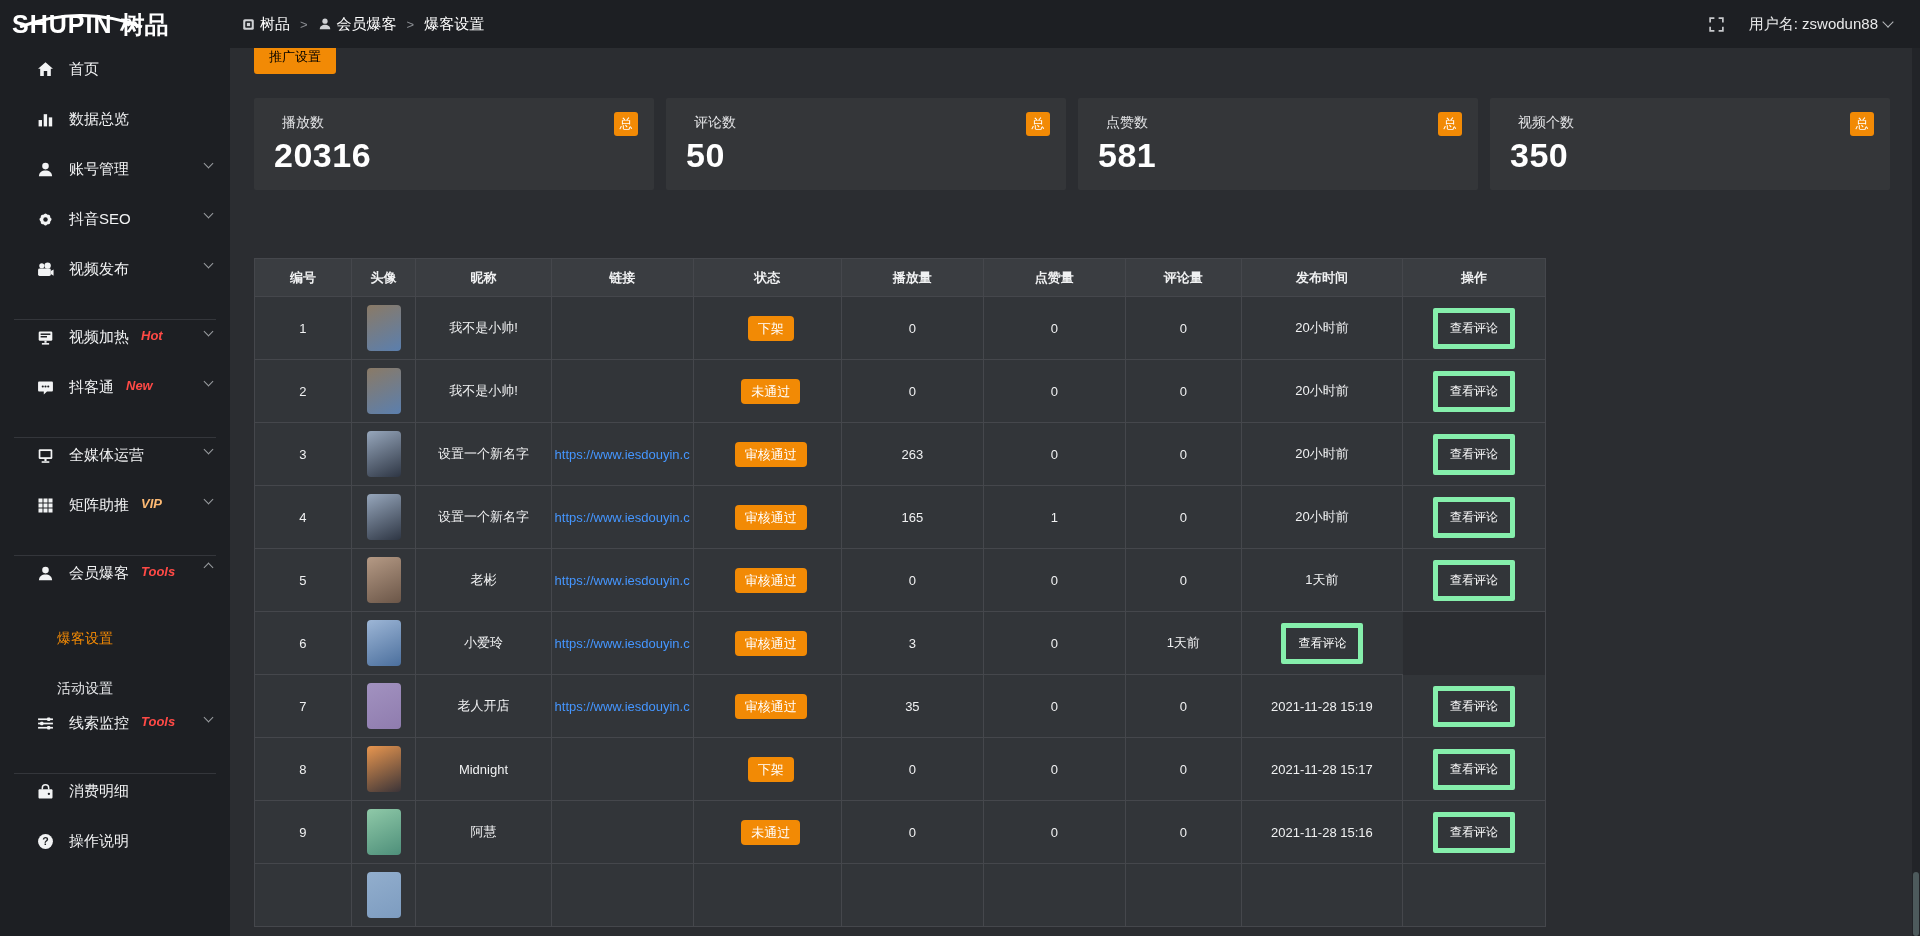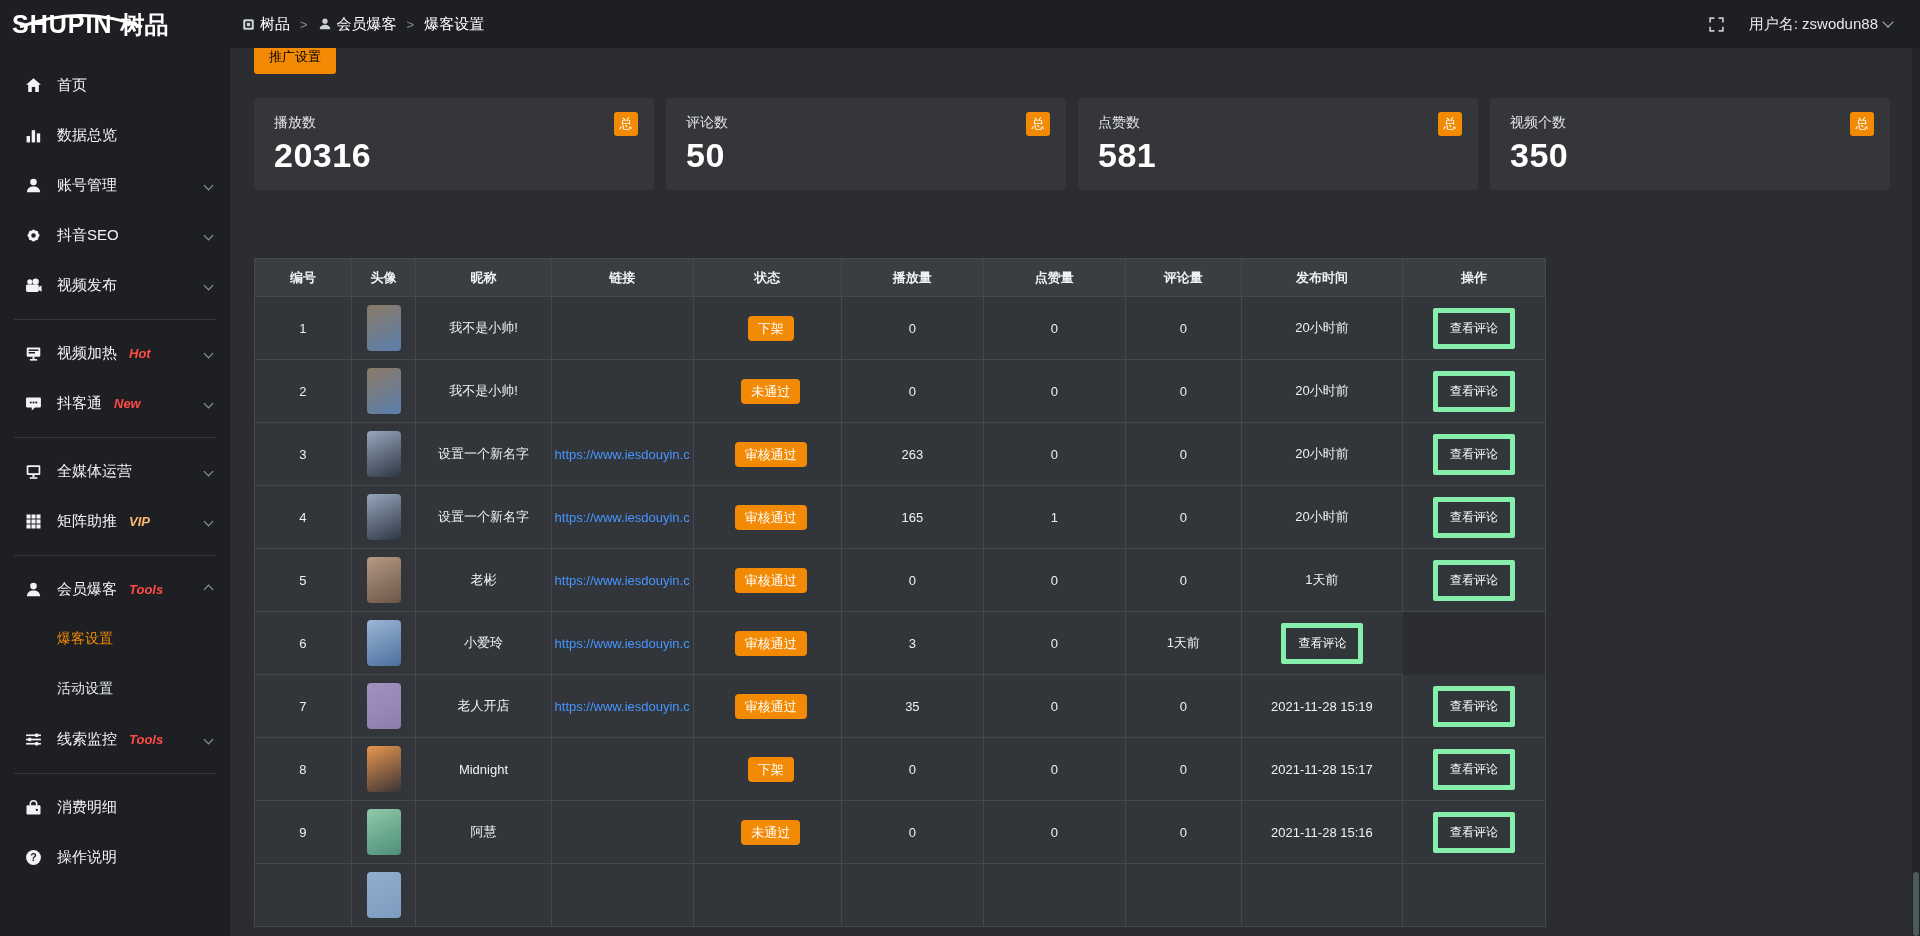--- a/index.html
+++ b/index.html
@@ -22,39 +22,39 @@
   .crumb-sep { color:#8a8d92; margin:0 10px; font-size:13px; }
   .topbar-right { margin-left:auto; display:flex; align-items:center; gap:24px; padding-right:28px; }
   .fullscreen-btn { display:flex; align-items:center; cursor:pointer; }
   .username { font-size:15px; color:#e8e9ea; display:flex; align-items:center; gap:6px; cursor:pointer; }
   .chev { display:inline-block; width:8px; height:8px; border-right:1.5px solid #b5b7ba; border-bottom:1.5px solid #b5b7ba; transform:rotate(45deg); margin-top:-4px; }
   
   .sidebar {
     position:fixed; top:48px; left:0; width:230px; height:888px;
     background:#1d1f23; padding-top:12px;
   }
-  .side-item { height:50px; display:flex; align-items:center; padding:0 18px 0 24px; cursor:pointer; font-size:15px; color:#f2f3f4; }
+  .side-item { height:50px; display:flex; align-items:flex-start; padding:0 18px 0 24px; cursor:pointer; font-size:15px; color:#f2f3f4;margin-left:12px; }
   .side-icon { width:18px; height:18px; margin-right:15px; display:flex; align-items:center; justify-content:center; flex:none; }
   .side-label { white-space:nowrap; }
   .side-badge { font-size:13px; font-weight:bold; font-style:italic; margin-left:12px; }
   .side-chev { margin-left:auto; width:7px; height:7px; border-right:1.6px solid #9a9da1; border-bottom:1.6px solid #9a9da1; }
   .side-chev.down { transform:rotate(45deg); }
   .side-chev.up { transform:rotate(-135deg); }
   .side-divider { height:1px; background:#34363b; margin:9px 14px 8px 14px; }
   .submenu-item { height:50px; display:flex; align-items:center; padding-left:57px; font-size:14px; color:#e6e7e9; cursor:pointer; }
   .submenu-item.active { color:#f28a05; }
   
   .main { margin-left:230px; padding:40px 30px 0 24px; height:936px; }
   .promo-btn {
     display:inline-block; background:#f28a05; color:#000000; border:none; cursor:pointer;
     font-size:13px; padding:8px 15px; border-radius:3px; font-family:Liberation Mono, monospace;
   }
   .cards { display:flex; gap:12px; margin-top:24px; }
   .card { flex:1; background:#343639; height:92px; padding:16px 20px; position:relative; border-radius:2px; }
-  .card-label { font-size:14px; color:#e3e4e6; }
+  .card-label { font-size:14px; color:#e3e4e6;margin-left:8px; }
   .card-value { font-size:34px; font-weight:600; color:#fff; margin-top:4px; letter-spacing:0.5px; }
   .card-tag {
     position:absolute; top:14px; right:16px; background:#f28a05; color:#fff;
     width:24px; height:24px; line-height:24px; text-align:center; font-size:13px; border-radius:3px;
   }
   
   .table { width:1292px; margin-top:68px; border:1px solid #45474c; border-bottom:none; }
   .trow { display:grid; grid-template-columns:7.5% 5% 10.5% 11% 11.5% 11% 11% 9% 12.5% 11%; }
   .tcell {
     border-right:1px solid #45474c; border-bottom:1px solid #45474c;

